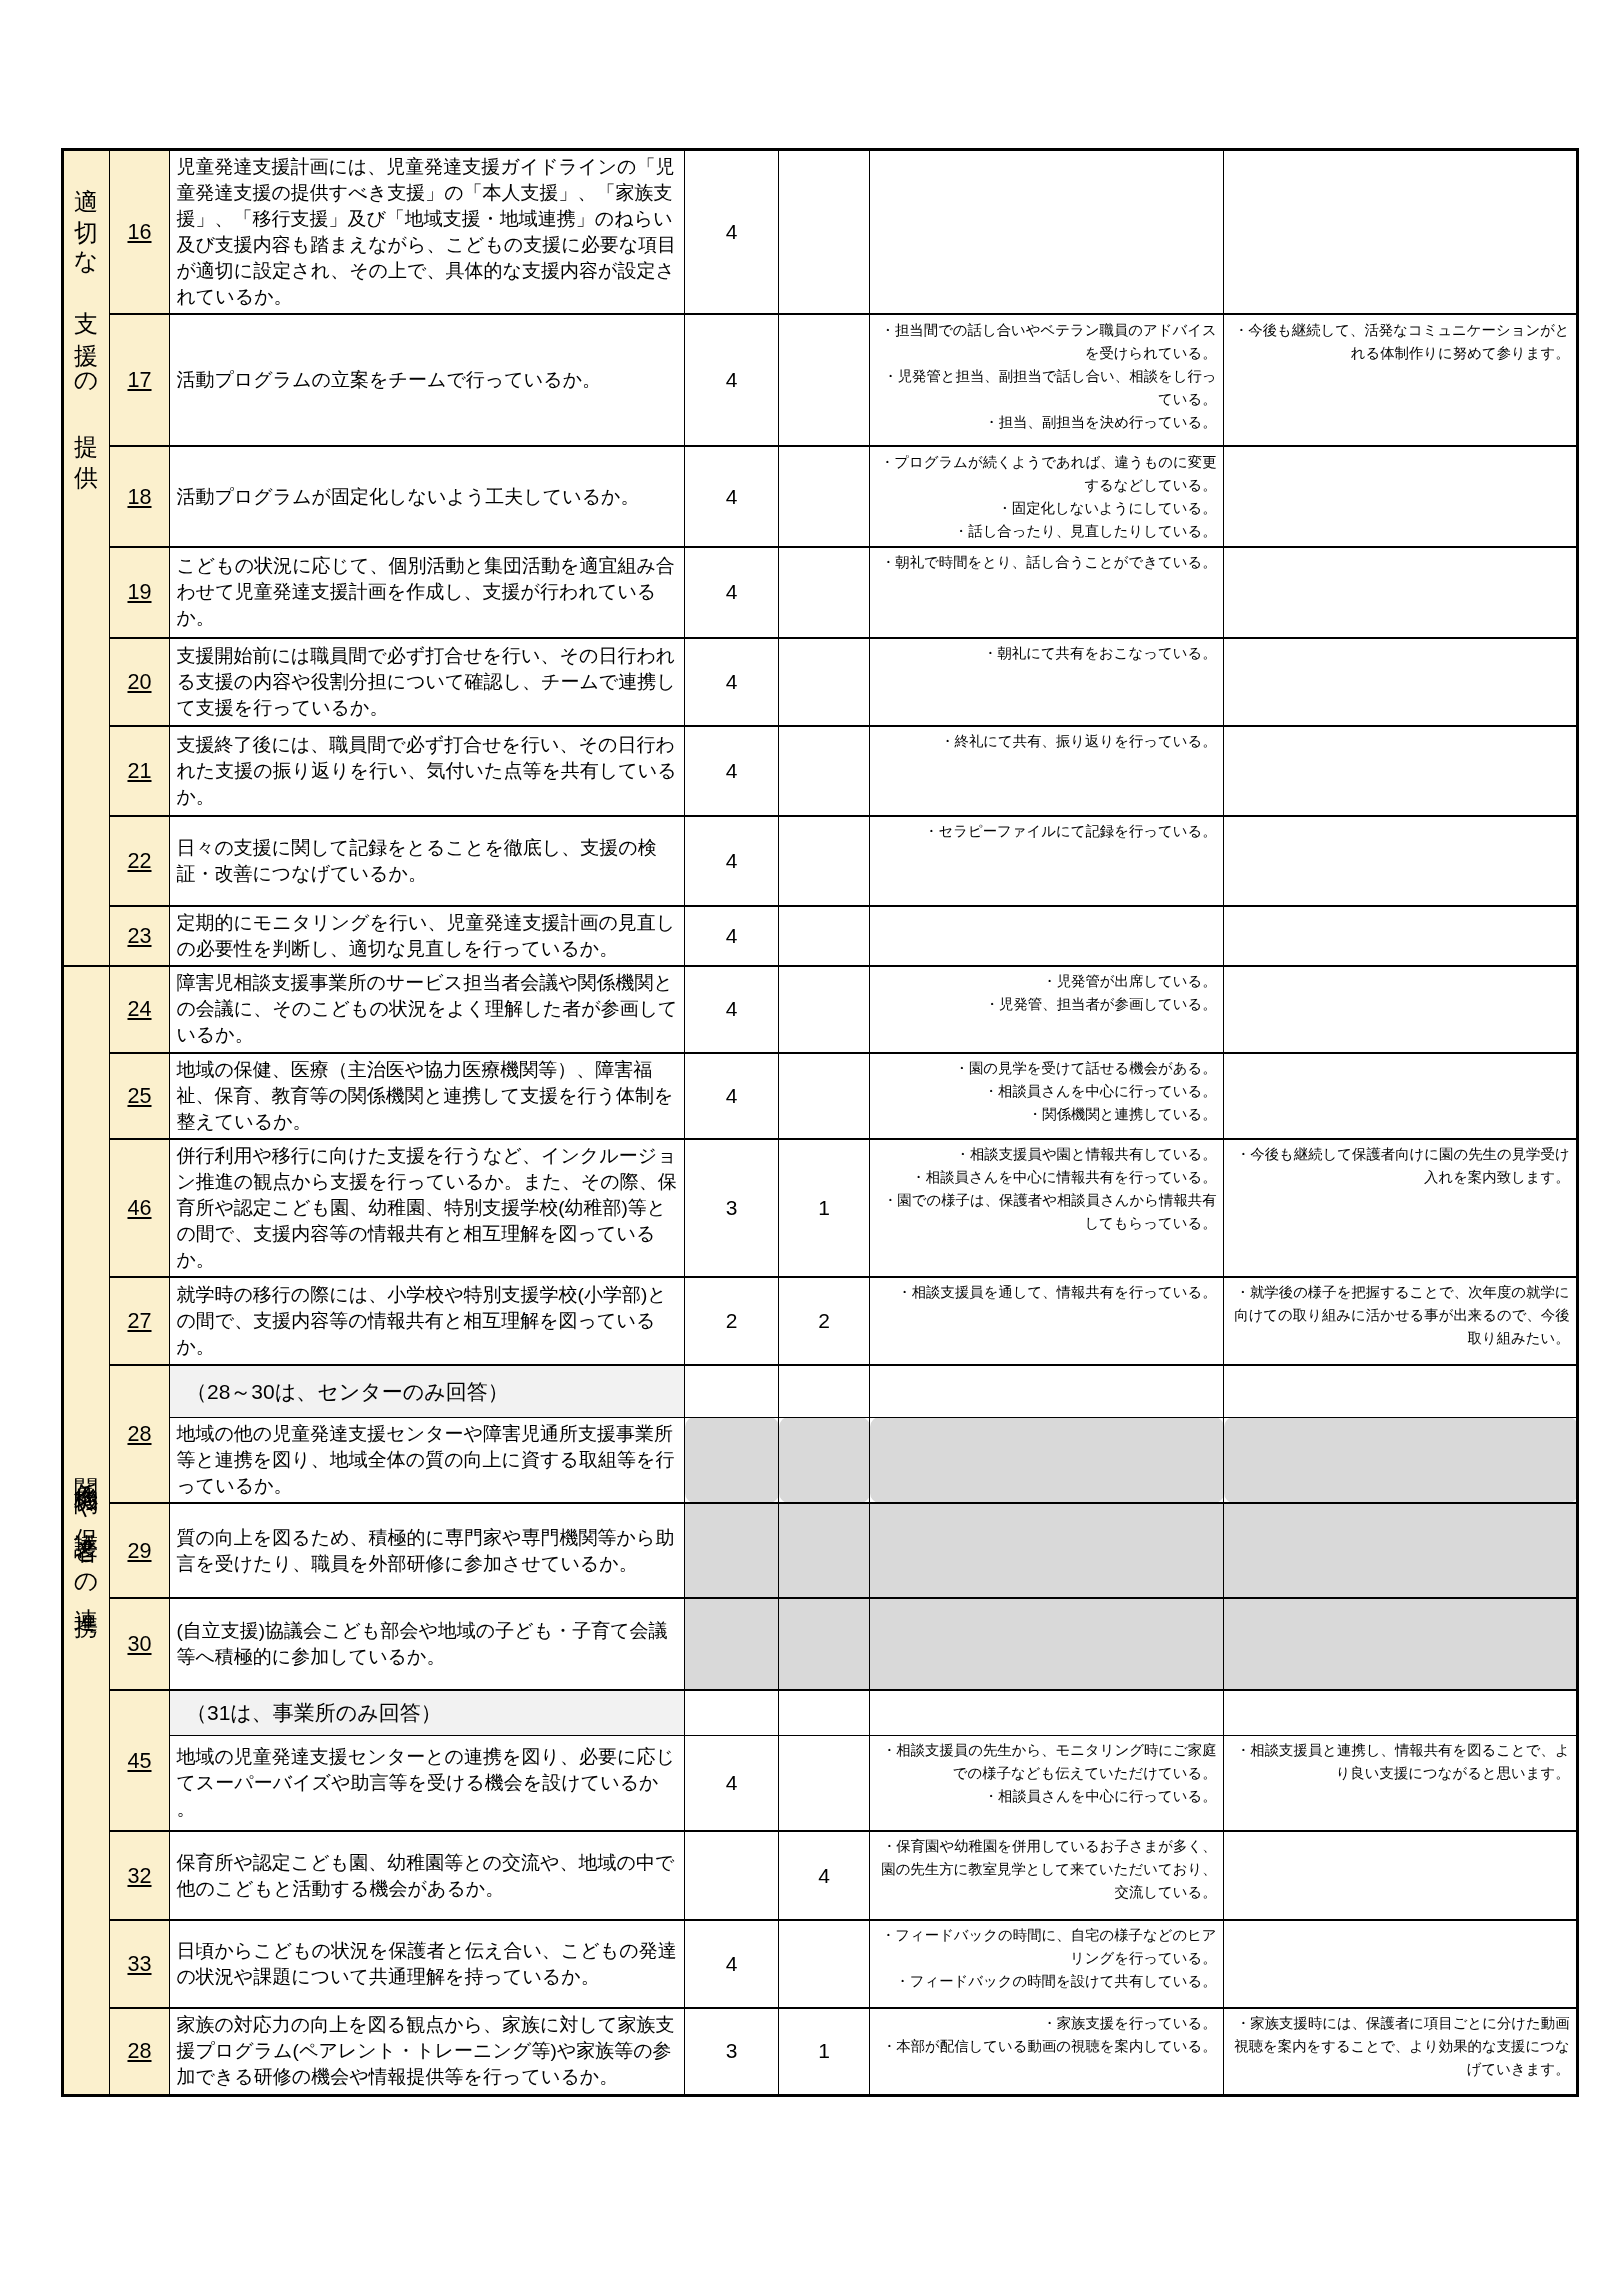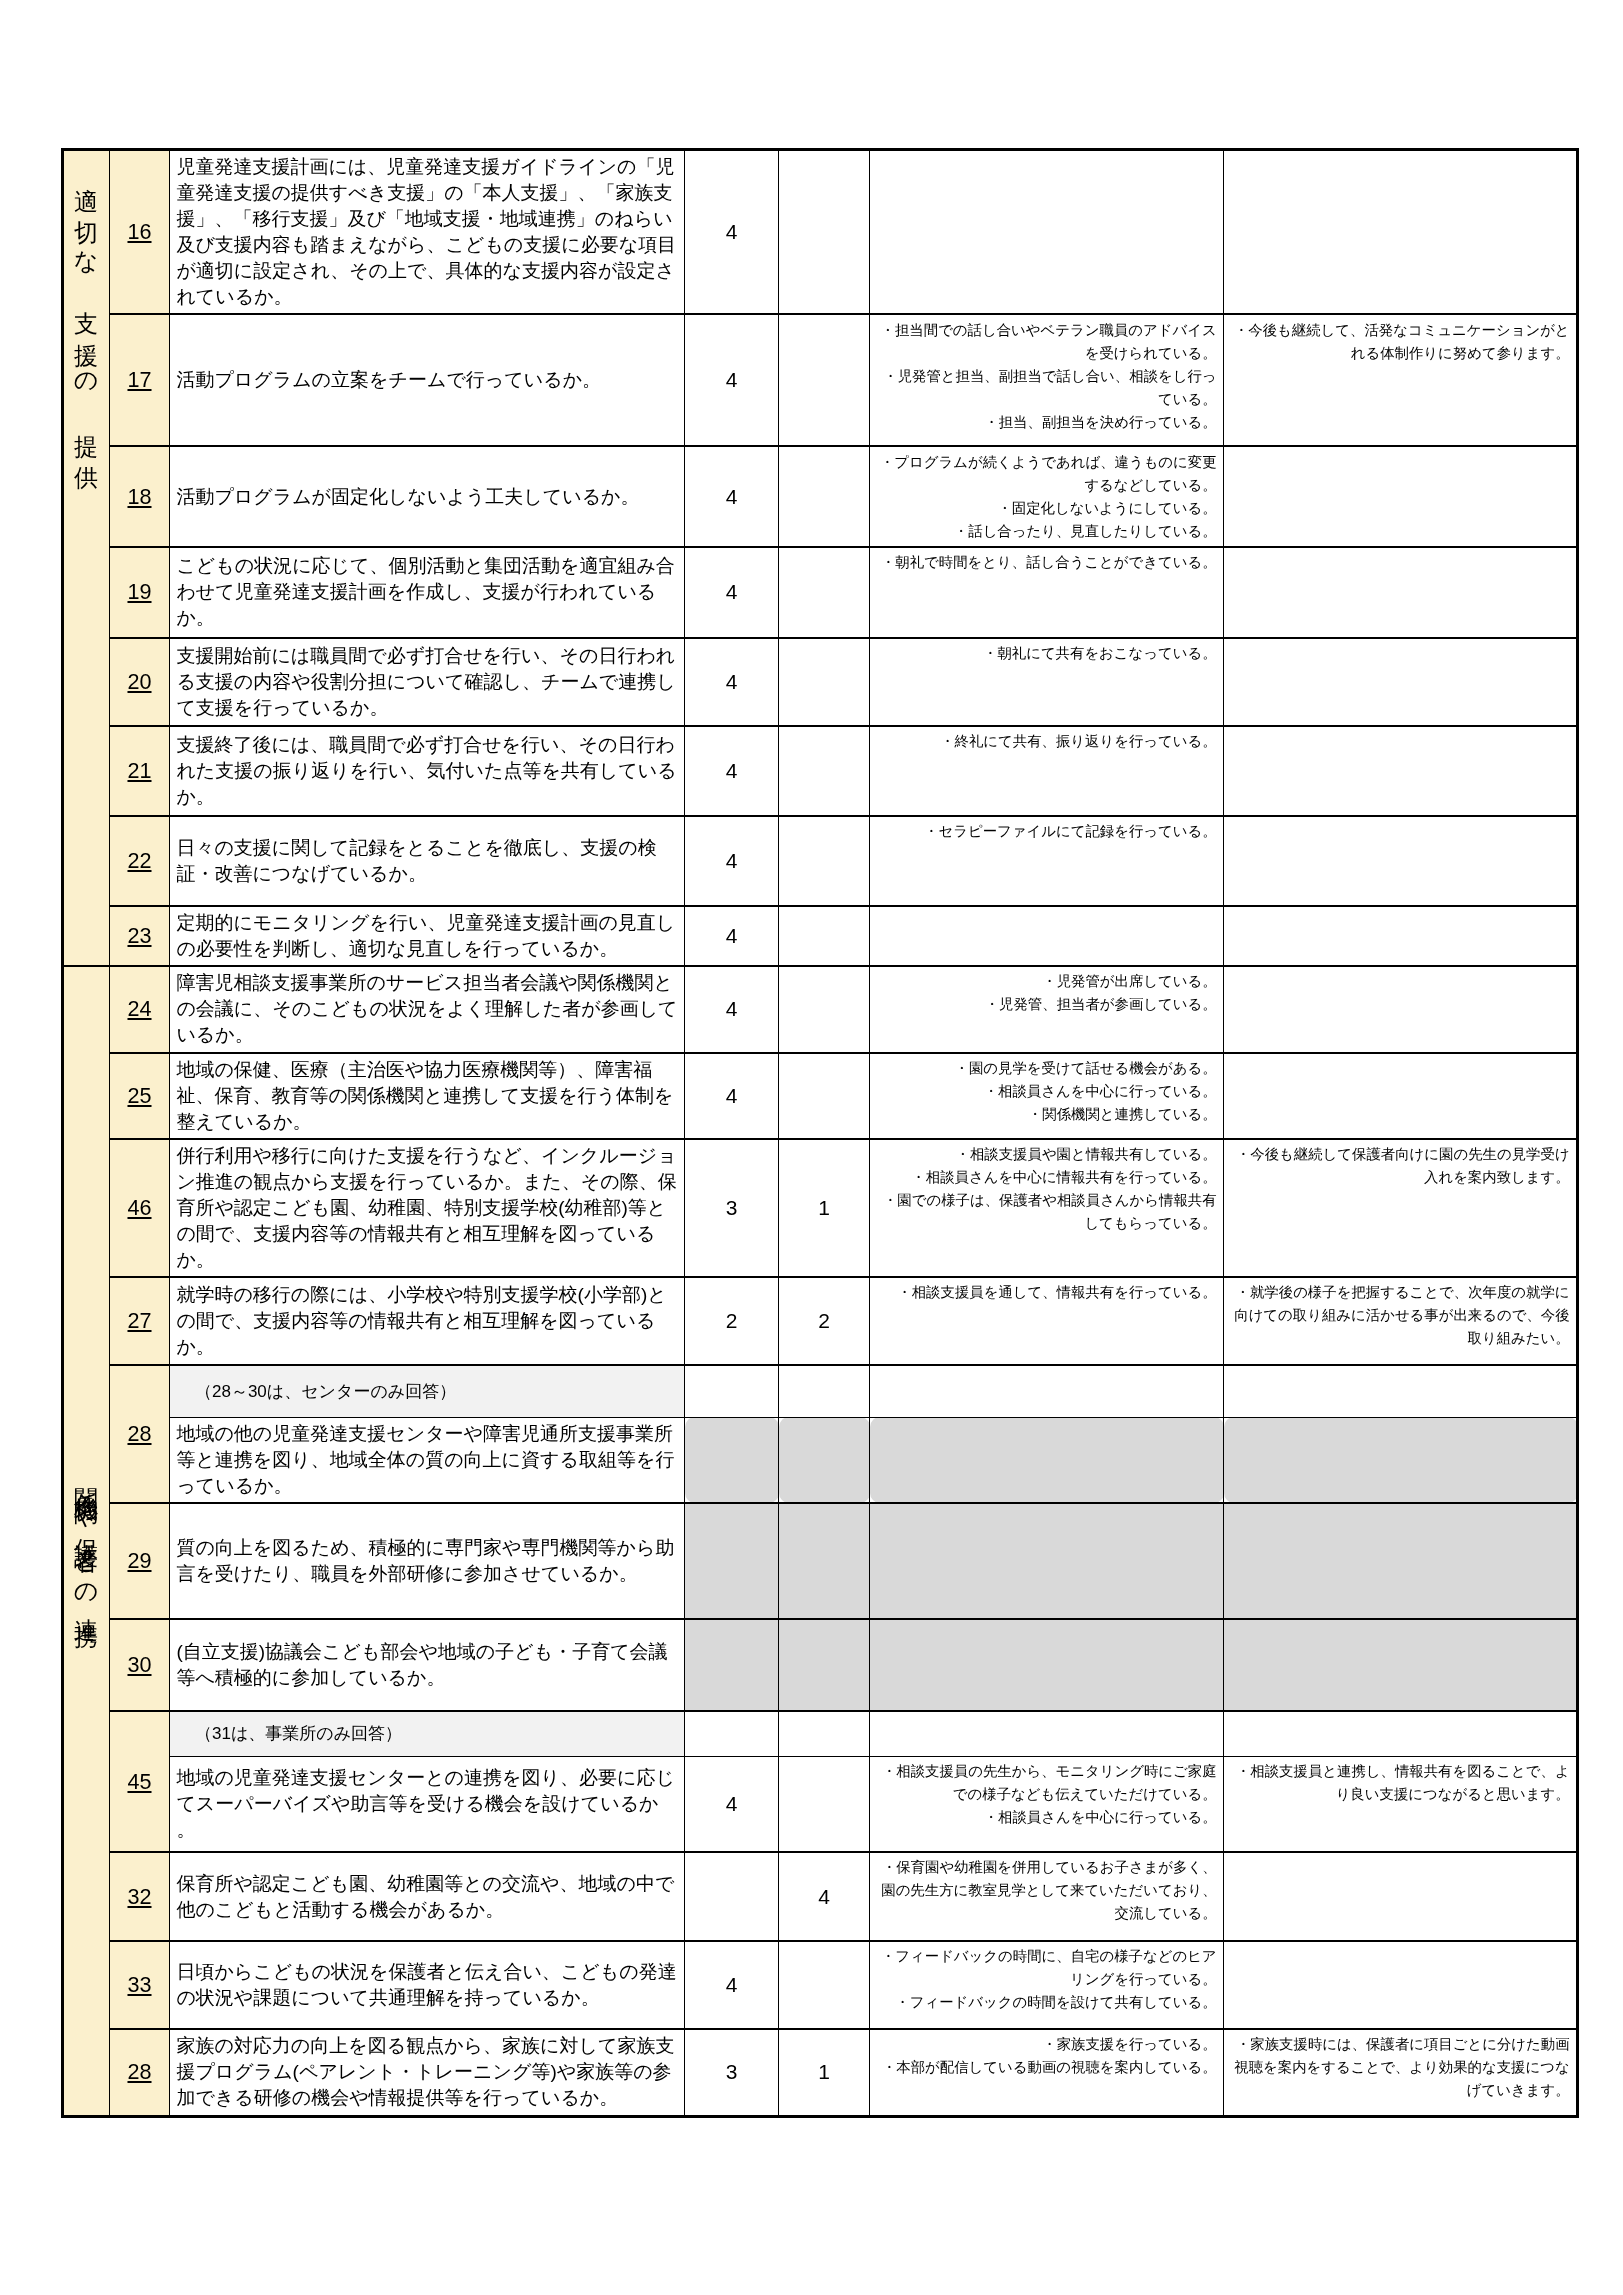--- a/index.html
+++ b/index.html
@@ -14,21 +14,21 @@
          font-size:24px;line-height:45px;}
   td.cat1{vertical-align:top;padding-top:17.6px;}
   .v1{letter-spacing:32px;}
   .v2{letter-spacing:4.8px;}
   td.num{background:#FBF0CD;text-align:center;font-size:21.6px;text-decoration:underline;}
   td.q{font-size:19px;line-height:26px;text-align:left;padding:3.2px 6.4px;white-space:pre-wrap;}
   td.score{text-align:center;font-size:21px;}
   td.comment{font-size:14.4px;line-height:23px;vertical-align:top;text-align:right;
              white-space:pre-wrap;padding:3.2px 6.4px;}
   td.gray{background:#D9D9D9;}
-  td.subq{background:#F2F2F2;font-size:17px;text-align:left;padding-left:25px;}
+  td.subq{background:#F2F2F2;font-size:21px;text-align:left;padding-left:16px;}
   tr.sub td{border-bottom-width:0.8px;}
   tr.aftersub td{border-top-width:0.8px;border-radius:10px;}
 </style>
 </head>
 <body>
 
 <div class="page">
   <table class="eval">
     <colgroup>
       <col style="width:45px">
@@ -158,21 +158,21 @@
       <td class="comment"></td>
       <td class="comment"></td>
     </tr>
     <tr class="aftersub" style="height:80px">
       <td class="q">地域の他の児童発達支援センターや障害児通所支援事業所等と連携を図り、地域全体の質の向上に資する取組等を行っているか。</td>
       <td class="score gray"></td>
       <td class="score gray"></td>
       <td class="comment gray"></td>
       <td class="comment gray"></td>
     </tr>
-    <tr style="height:116px">
+    <tr style="height:95px">
       <td class="num">29</td>
       <td class="q">質の向上を図るため、積極的に専門家や専門機関等から助言を受けたり、職員を外部研修に参加させているか。</td>
       <td class="score gray"></td>
       <td class="score gray"></td>
       <td class="comment gray"></td>
       <td class="comment gray"></td>
     </tr>
     <tr style="height:92px">
       <td class="num">30</td>
       <td class="q">(自立支援)協議会こども部会や地域の子ども・子育て会議等へ積極的に参加しているか。</td>

